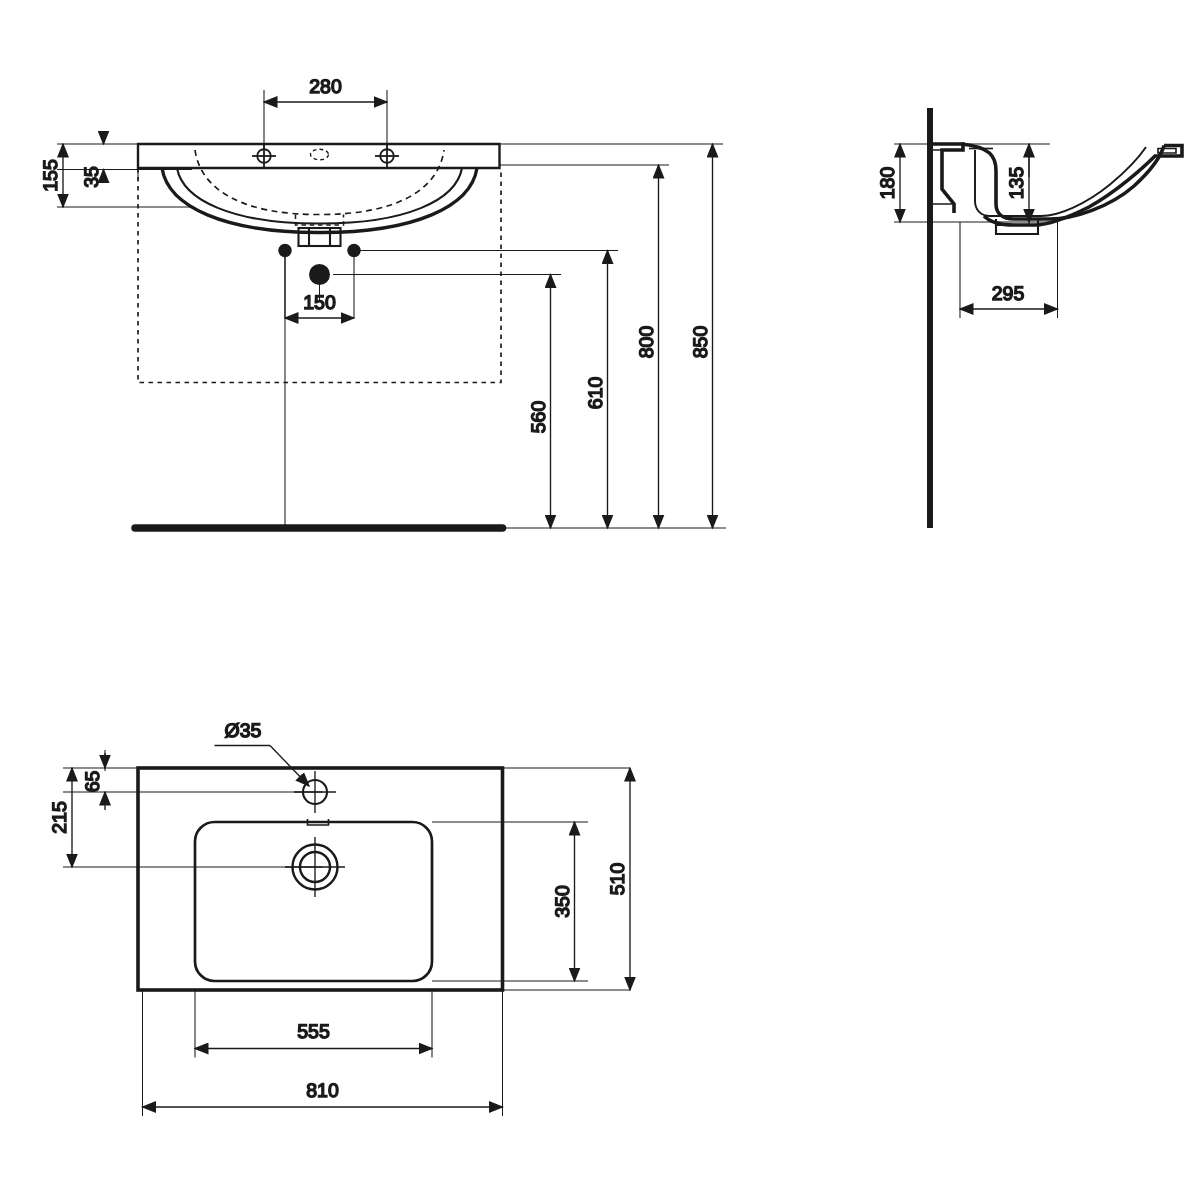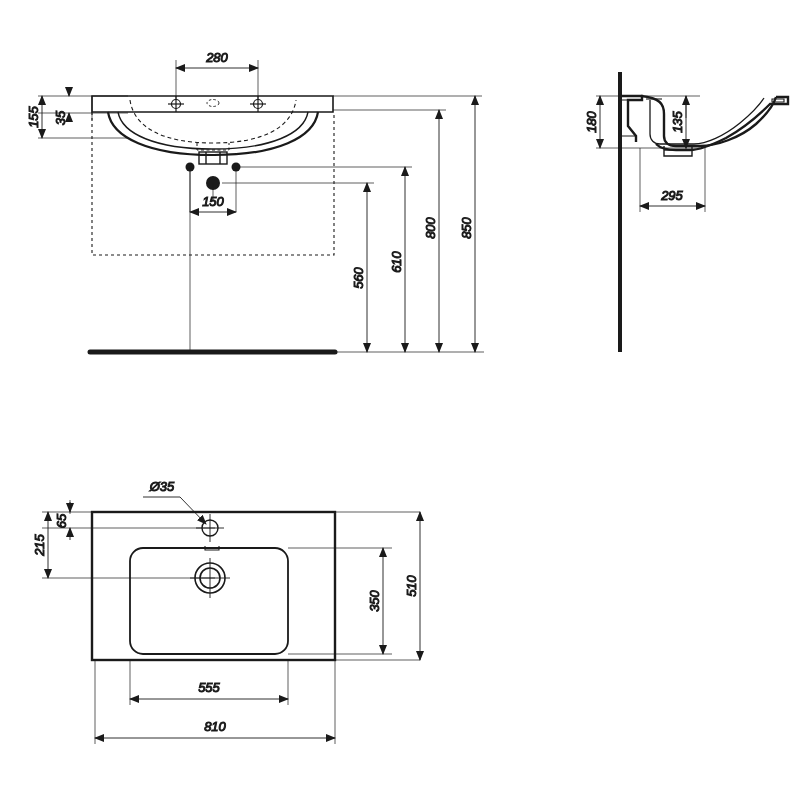--- a/index.html
+++ b/index.html
@@ -10,21 +10,20 @@
   body {
     width: 800px;
     height: 800px;
     font-family: "Liberation Sans", sans-serif;
     overflow: hidden;
   }
   #drawing-root {
     position: relative;
     width: 800px;
     height: 800px;
-    font-style: italic;
   }
   svg#tech-drawing {
     display: block;
     width: 800px;
     height: 800px;
     background: #ffffff;
   }
   .dim-text {
     font-family: "Liberation Sans", sans-serif;
     font-size: 13px;

